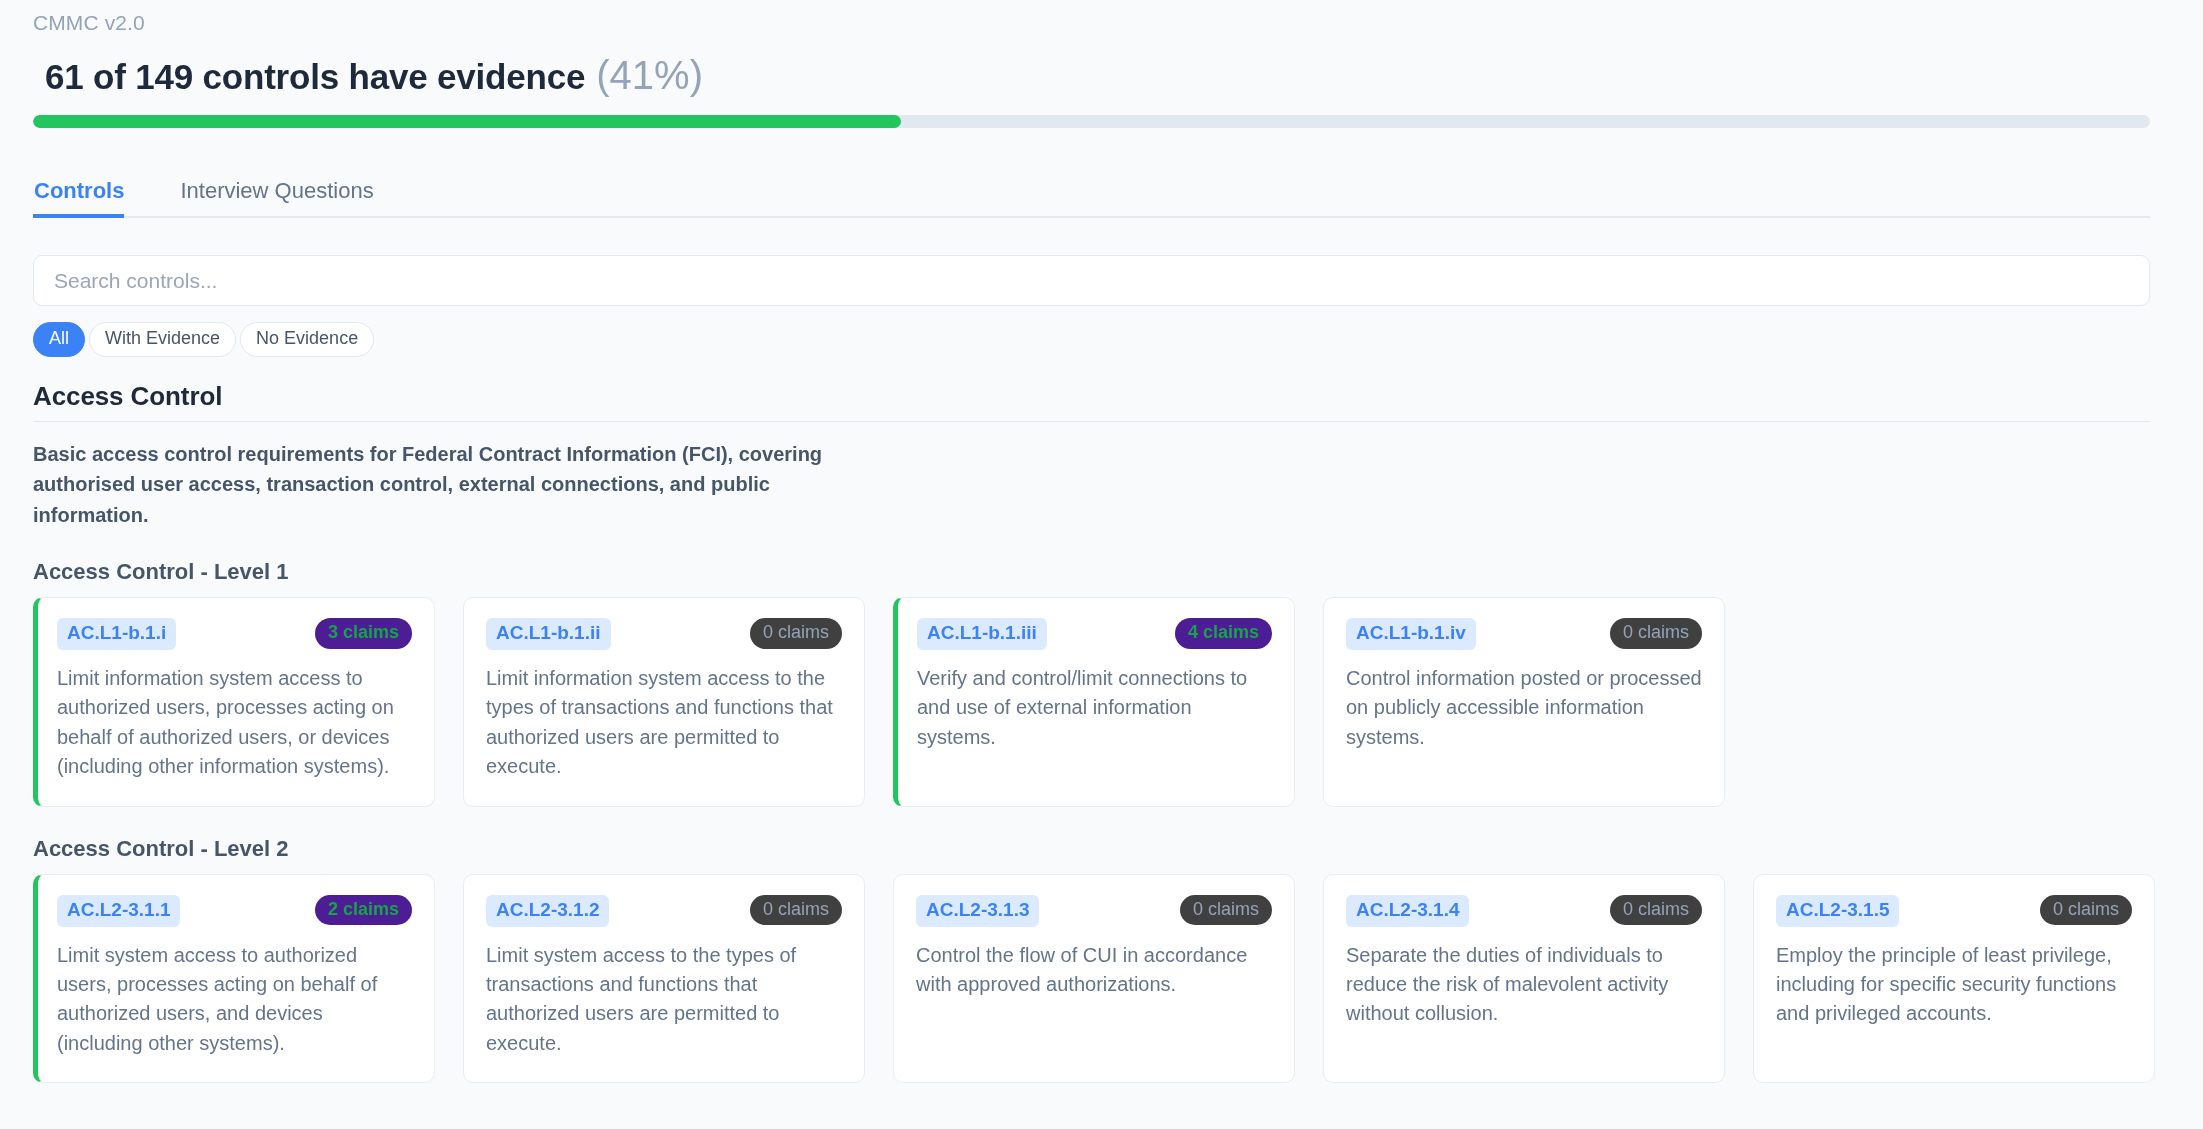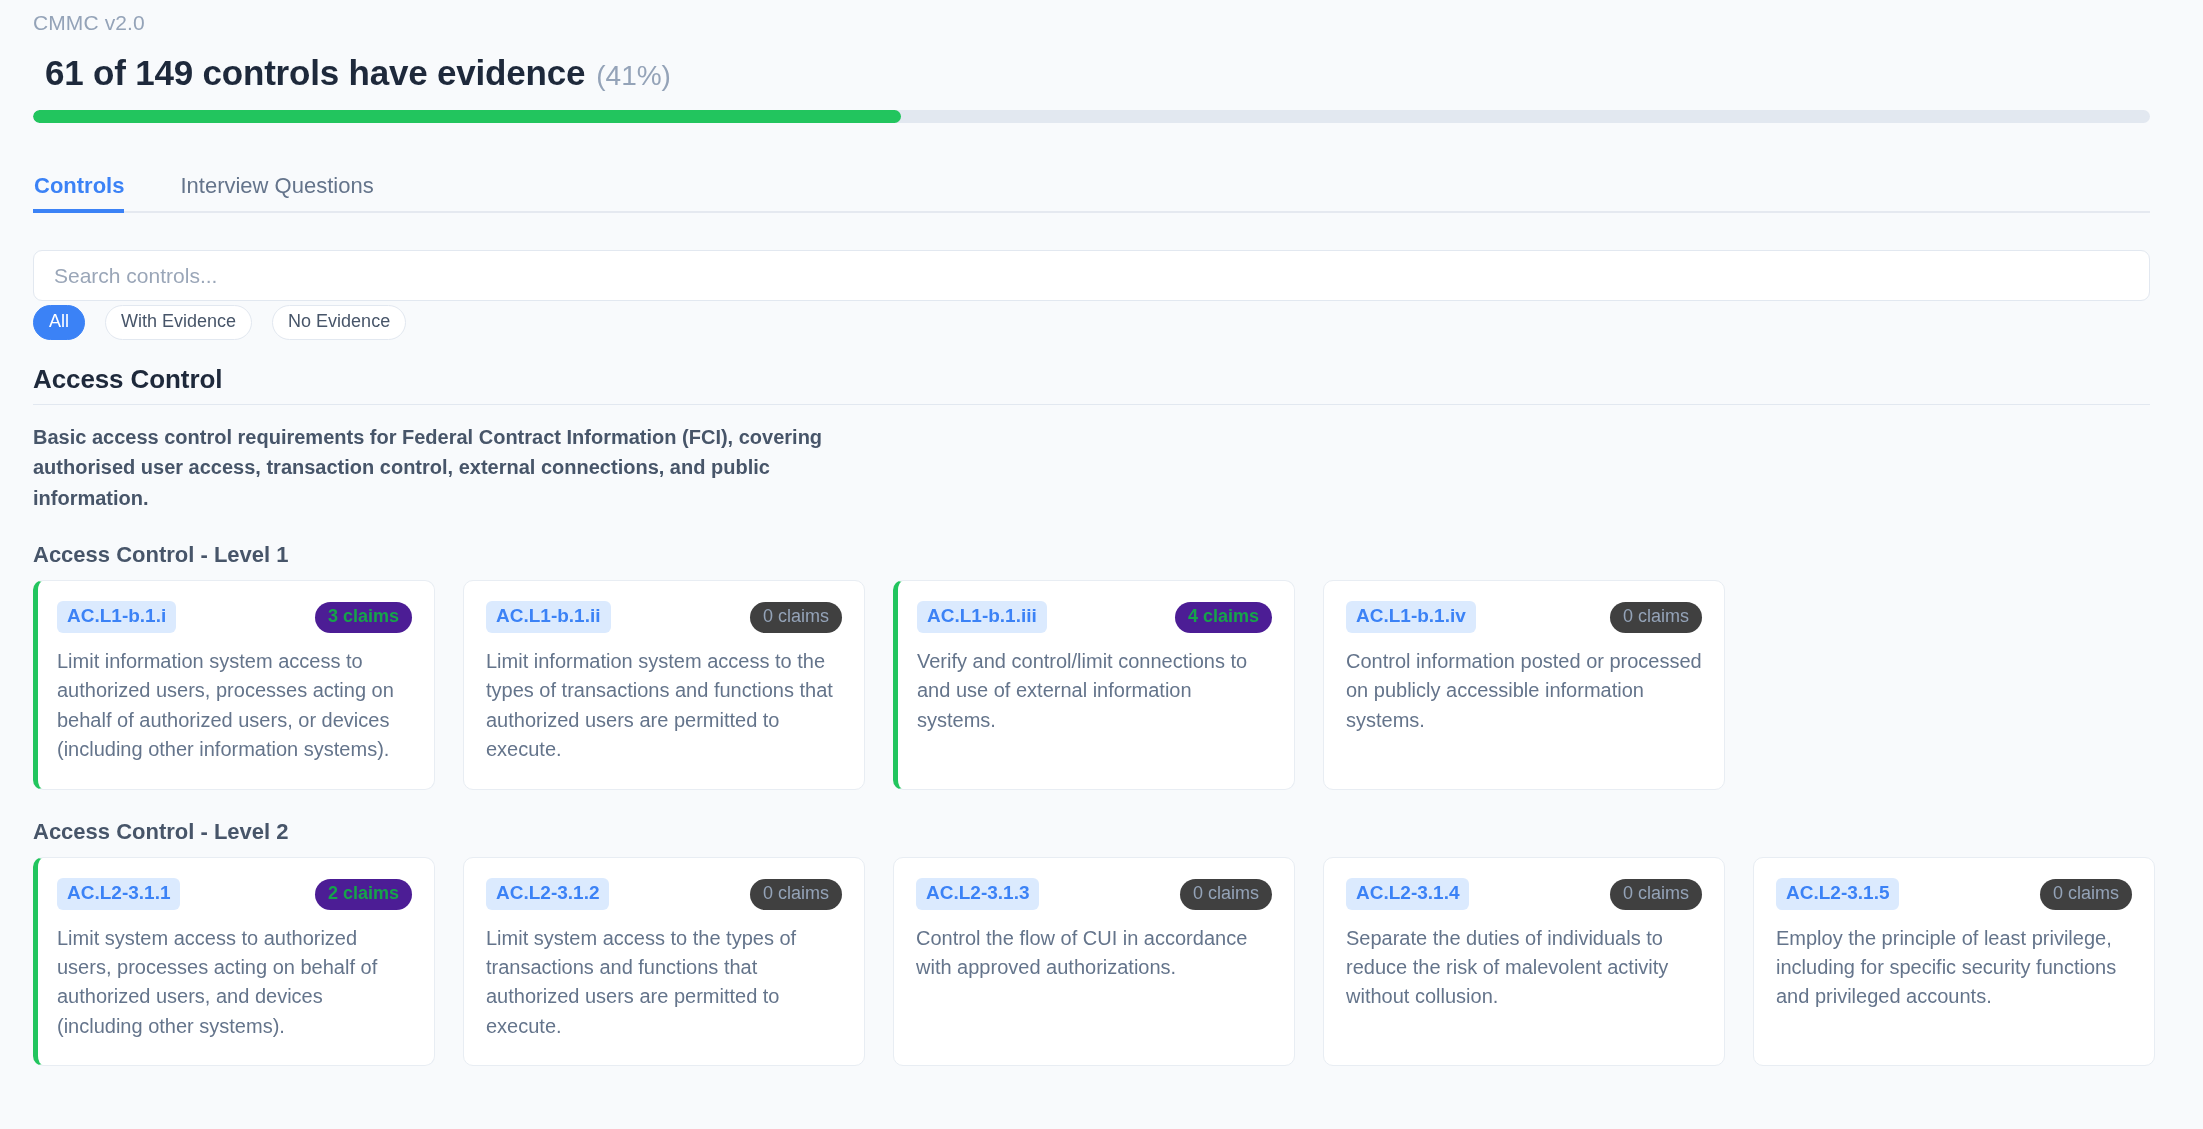--- a/index.html
+++ b/index.html
@@ -36,21 +36,21 @@
     margin-top: 18px;
   }
   .hdr-title {
     font-size: 35px;
     font-weight: bold;
     color: #1e293b;
     letter-spacing: -.2px;
     margin-left: 12px;
   }
   .hdr-pct {
-    font-size: 28px;
+    font-size: 40px;
     color: #94a3b8;
     font-weight: normal;
   }
 
   .progress-track {
     margin-top: 17px;
     height: 13px;
     width: 2117px;
     background: #e2e8f0;
     border-radius: 999px;
@@ -104,23 +104,23 @@
     font-size: 21px;
     font-family: "Liberation Sans", sans-serif;
     color: #334155;
     padding: 0 20px;
     outline: none;
   }
   .search-input::placeholder { color: #9aa6b8; }
 
   
   .filters {
-    margin-top: 4px;
+    margin-top: 16px;
     display: flex;
-    gap: 20px;
+    gap: 4px;
     align-items: center;
   }
   .pill {
     font-size: 18px;
     border-radius: 999px;
     padding: 6px 15px 7px;
     border: 1px solid #e2e8f0;
     background: #ffffff;
     color: #475569;
     cursor: pointer;
@@ -178,21 +178,21 @@
     position: relative;
     cursor: pointer;
   }
   .card.has-evidence {
     border-left: 5px solid #22c55e;
     padding-left: 19px;
   }
 
   .card-top {
     display: flex;
-    align-items: flex-end;
+    align-items: flex-start;
     justify-content: space-between;
   }
   .code-badge {
     background: #dbeafe;
     color: #3b82f6;
     font-weight: bold;
     font-size: 19px;
     border-radius: 6px;
     padding: 5px 10px 6px;
     line-height: 1.1;

